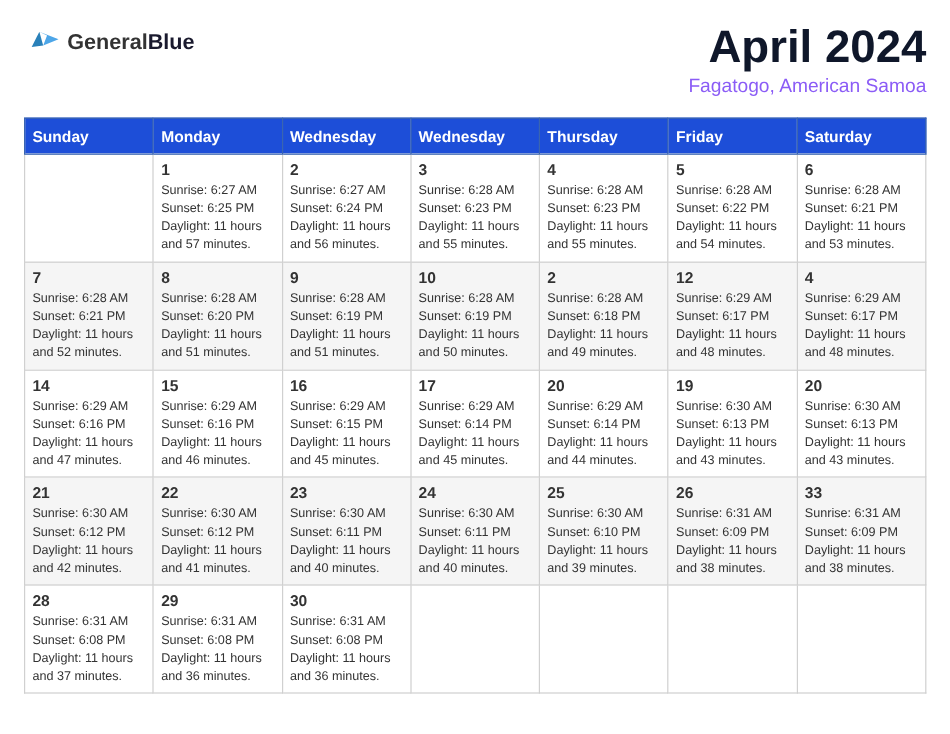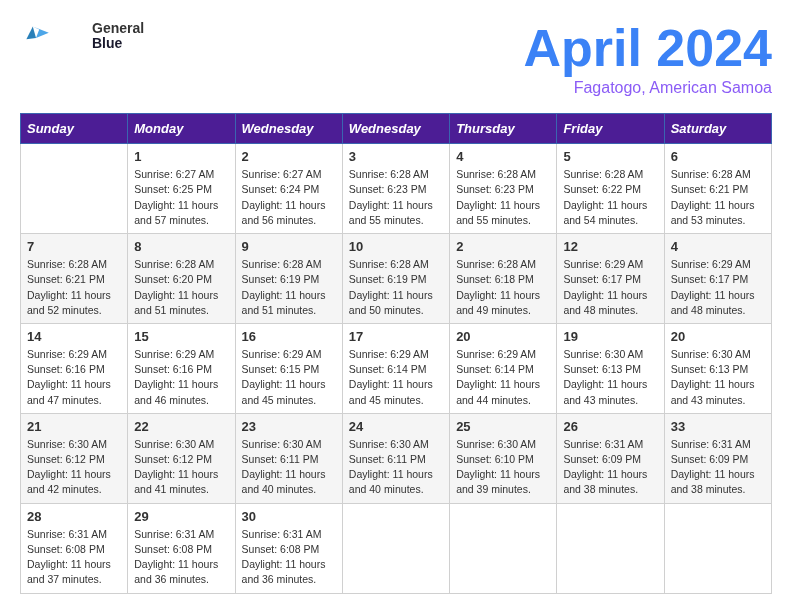--- a/index.html
+++ b/index.html
@@ -16,60 +16,58 @@
       align-items: flex-start;
       margin-bottom: 16px;
     }
     .logo {
       display: flex;
       align-items: center;
       gap: 4px;
     }
     .logo-text {
       display: flex;
-      flex-direction: column;
-      font-size: 14px;
+      flex-direction: row;
+      font-size: 18px;
       font-weight: bold;
       color: #1a1a2e;
       line-height: 1.1;
-      margin-left: 36px;
     }
     .logo-text span:first-child { color: #333; }
     .logo-bird {
       width: 32px;
       height: 32px;
     }
     .title-section {
       text-align: right;
     }
     .month-title {
-      font-size: 52px;
+      font-size: 38px;
       font-weight: bold;
-      color: #3b82f6;
+      color: #0f172a;
       line-height: 1.1;
     }
     .location-title {
       font-size: 16px;
       color: #8b5cf6;
       margin-top: 2px;
     }
     .calendar-table {
       width: 100%;
       border-collapse: collapse;
       font-size: 11px;
     }
     .calendar-table th {
-      background-color: #4c1d95;
+      background-color: #1d4ed8;
       color: #fff;
       padding: 7px 6px;
       text-align: left;
       font-size: 13px;
       font-weight: bold;
       border: 1px solid #3a65b0;
-      font-style: italic;
     }
     .calendar-table td {
       border: 1px solid #d0d0d0;
       vertical-align: top;
       padding: 5px 6px;
       min-height: 80px;
       width: calc(100% / 7);
       background: #fff;
     }
     .calendar-table tr:nth-child(even) td {

